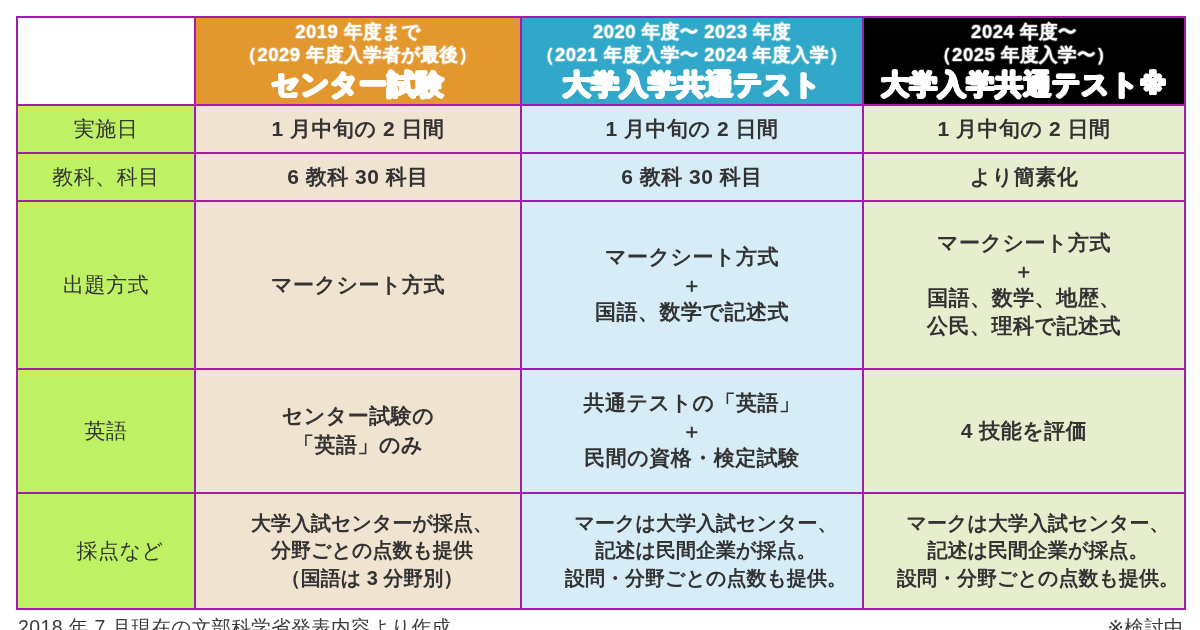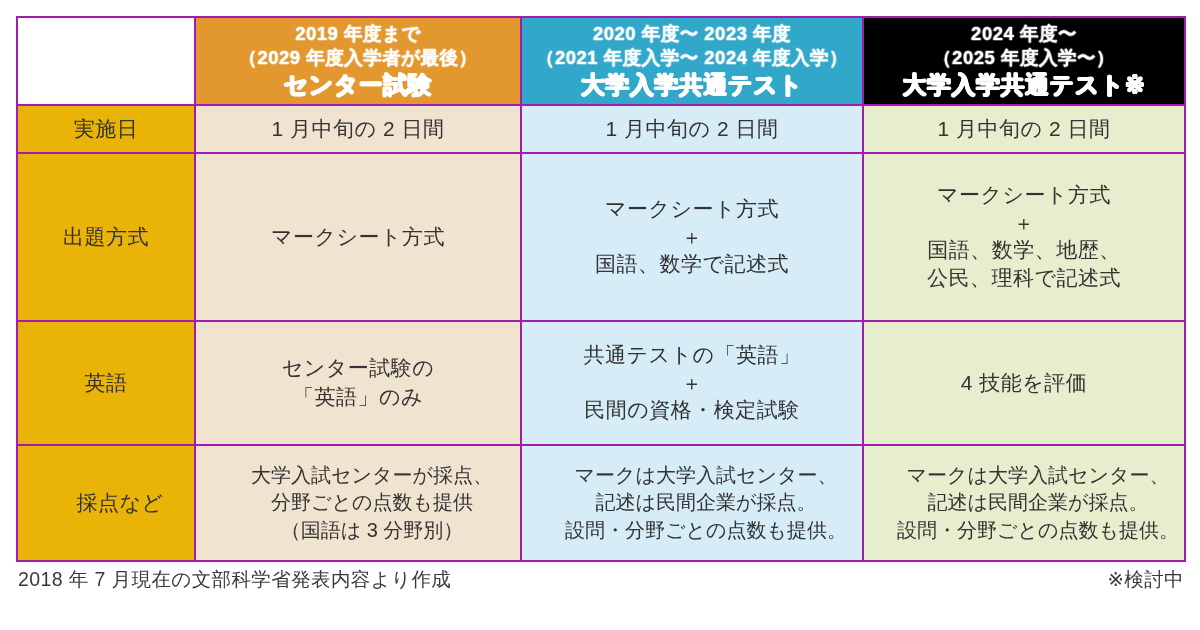--- a/index.html
+++ b/index.html
@@ -65,51 +65,51 @@
     font-size: 18.5px;
     font-weight: bold;
     line-height: 1.26;
     text-shadow:
        1px 0 0 rgba(255,255,255,.28),
       -1px 0 0 rgba(255,255,255,.28),
        0 1px 0 rgba(255,255,255,.28),
        0 -1px 0 rgba(255,255,255,.28);
   }
   .head-name {
-    font-size: 24px;
-    font-weight: normal;
+    font-size: 28px;
+    font-weight: bold;
     line-height: 1.25;
     margin-top: 1px;
     text-shadow:
        1.4px 0 0 #ffffff, -1.4px 0 0 #ffffff,
        0 1.4px 0 #ffffff, 0 -1.4px 0 #ffffff,
        1px 1px 0 #ffffff, -1px 1px 0 #ffffff,
        1px -1px 0 #ffffff, -1px -1px 0 #ffffff;
   }
   .head-b .head-name, .head-c .head-name, .head-a .head-name { color: inherit; }
 
   
   td.label {
-    background: #eab308;
+    background: #bef264;
     font-size: 21px;
   }
   td.col-a { background: #f0e3d0; font-size: 21px; }
   td.col-b { background: #d6ecf7; font-size: 21px; }
   td.col-c { background: #e6eece; font-size: 21px; }
 
   tr.r-date td, tr.r-subjects td { height: 42px; }
   tr.r-format td { height: 162px; }
   tr.r-english td { height: 118px; }
   tr.r-scoring td { height: 110px; padding-left: 32px; }
 
   tr.r-scoring td.col-a,
   tr.r-scoring td.col-b,
   tr.r-scoring td.col-c { font-size: 20px; letter-spacing: 0px; }
 
-  .cell-lines > div { white-space: nowrap; }
+  .cell-lines > div { white-space: nowrap; font-weight: bold; }
   .plus { font-size: 20px; line-height: 1.3; }
 
   
   .footnotes {
     position: relative;
     width: 1168px;
     margin: 4px auto 0 0;
     height: 30px;
   }
   .foot-left {
@@ -179,20 +179,38 @@
               <div>1 月中旬の 2 日間</div>
             </div>
         </td>
         <td class="col-c">
           <div class="cell-lines">
               <div>1 月中旬の 2 日間</div>
             </div>
         </td>
       </tr>
 
+      <tr class="r-subjects">
+        <td class="label">教科、科目</td>
+        <td class="col-a">
+          <div class="cell-lines">
+              <div>6 教科 30 科目</div>
+            </div>
+        </td>
+        <td class="col-b">
+          <div class="cell-lines">
+              <div>6 教科 30 科目</div>
+            </div>
+        </td>
+        <td class="col-c">
+          <div class="cell-lines">
+              <div>より簡素化</div>
+            </div>
+        </td>
+      </tr>
 
       <tr class="r-format">
         <td class="label">出題方式</td>
         <td class="col-a">
           <div class="cell-lines">
             <div>マークシート方式</div>
           </div>
         </td>
         <td class="col-b">
           <div class="cell-lines">

